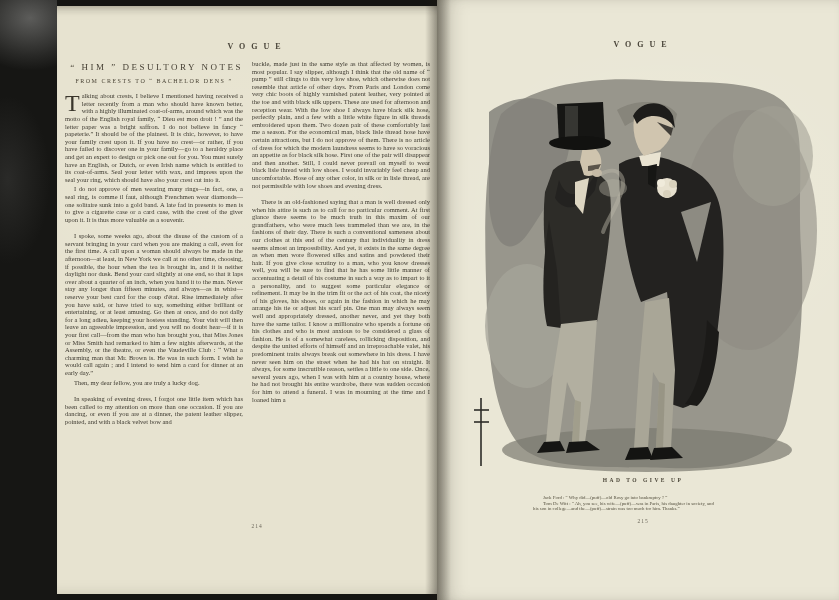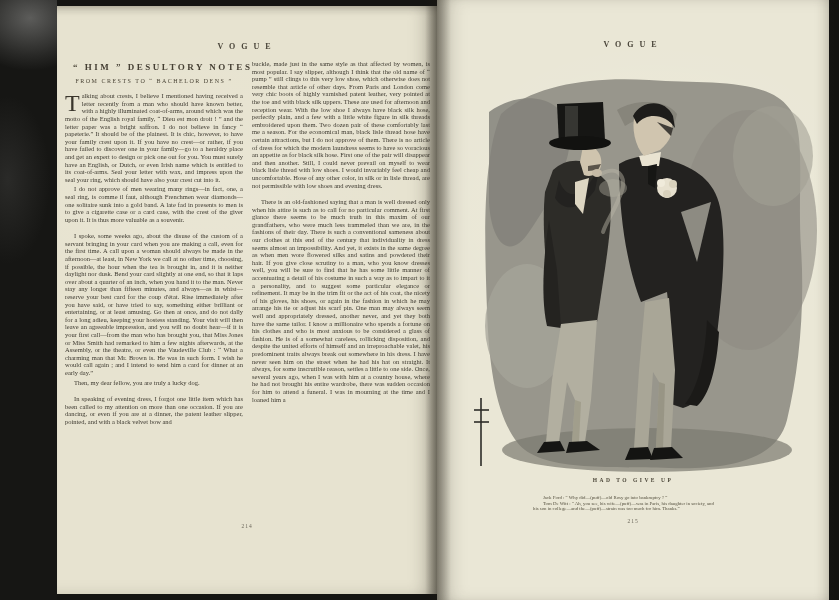--- a/index.html
+++ b/index.html
@@ -14,21 +14,21 @@
     background:
       radial-gradient(90px 70px at 30px 18px, rgba(150,150,148,.55), rgba(90,90,88,.25) 55%, transparent 75%),
       radial-gradient(60px 120px at 8px 180px, rgba(80,80,78,.35), transparent 70%),
       #161614;
   }
   .edge-right{
     position:absolute;right:0;top:0;width:11px;height:600px;
     background:linear-gradient(to right, rgba(20,20,18,.0), #121210 70%);
   }
   
-  .page{position:absolute;overflow:hidden;}
+  .page{position:absolute;overflow:hidden;padding-left:20px;}
   .page-left{
     left:57px;top:6px;width:380px;height:588px;
     background:
       radial-gradient(300px 200px at 40% 30%, rgba(255,255,255,.10), transparent 70%),
       #e7e3d0;
     box-shadow:inset -16px 0 20px -10px rgba(40,35,25,.50), inset 0 8px 10px -8px rgba(40,35,25,.4);
     color:#3a362d;
   }
   .page-right{
     left:437px;top:0;width:392px;height:600px;
@@ -51,22 +51,22 @@
   
   .columns{
     position:absolute;left:8px;top:54px;width:366px;
     display:flex;gap:9px;
   }
   .col{width:178px;font-size:6.5px;line-height:7.6px;text-align:justify;color:#3c382f;}
   .col p{margin:0 0 2px 0;text-indent:9px;}
   .col p.no-indent{text-indent:0;}
   .col p.gap-top{margin-top:9px;}
   .article-title{
-    text-align:left;font-size:9px;letter-spacing:2.5px;color:#453f33;
-    margin:4px 0 6px 8px;font-weight:bold;white-space:nowrap;
+    text-align:right;font-size:9px;letter-spacing:2.5px;color:#453f33;
+    margin:4px 0 6px 0;font-weight:normal;white-space:nowrap;
   }
   .article-subtitle{
     text-align:center;font-size:6px;letter-spacing:1.5px;color:#4a4436;
     margin:0 0 7px 0;white-space:nowrap;
   }
   .dropcap{
     float:left;font-size:24px;line-height:20px;padding:1px 2px 0 0;color:#3a362c;
     font-family:"Liberation Serif", serif;
   }
   .pagenum{

